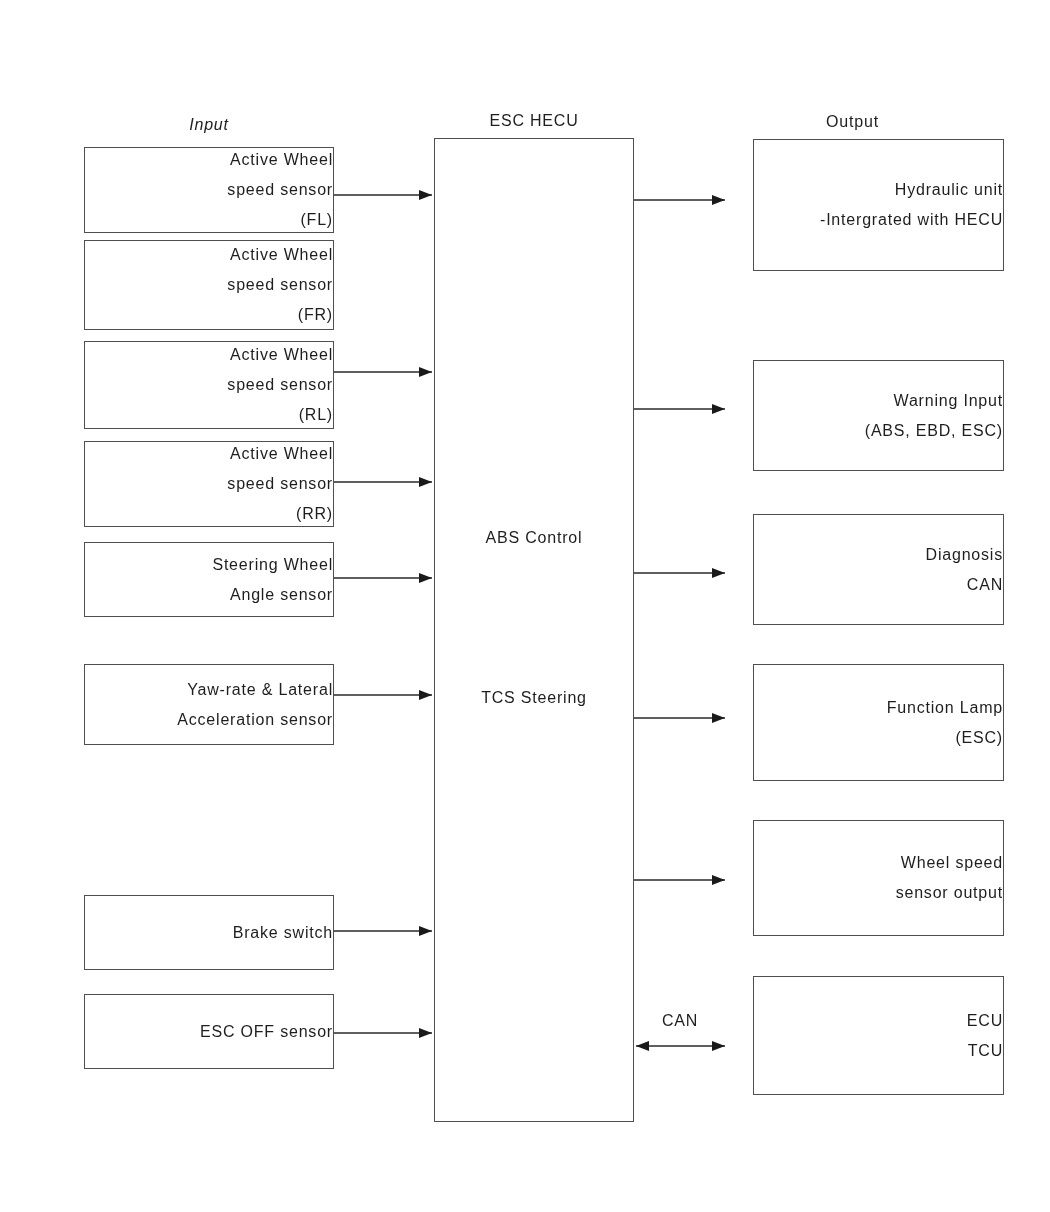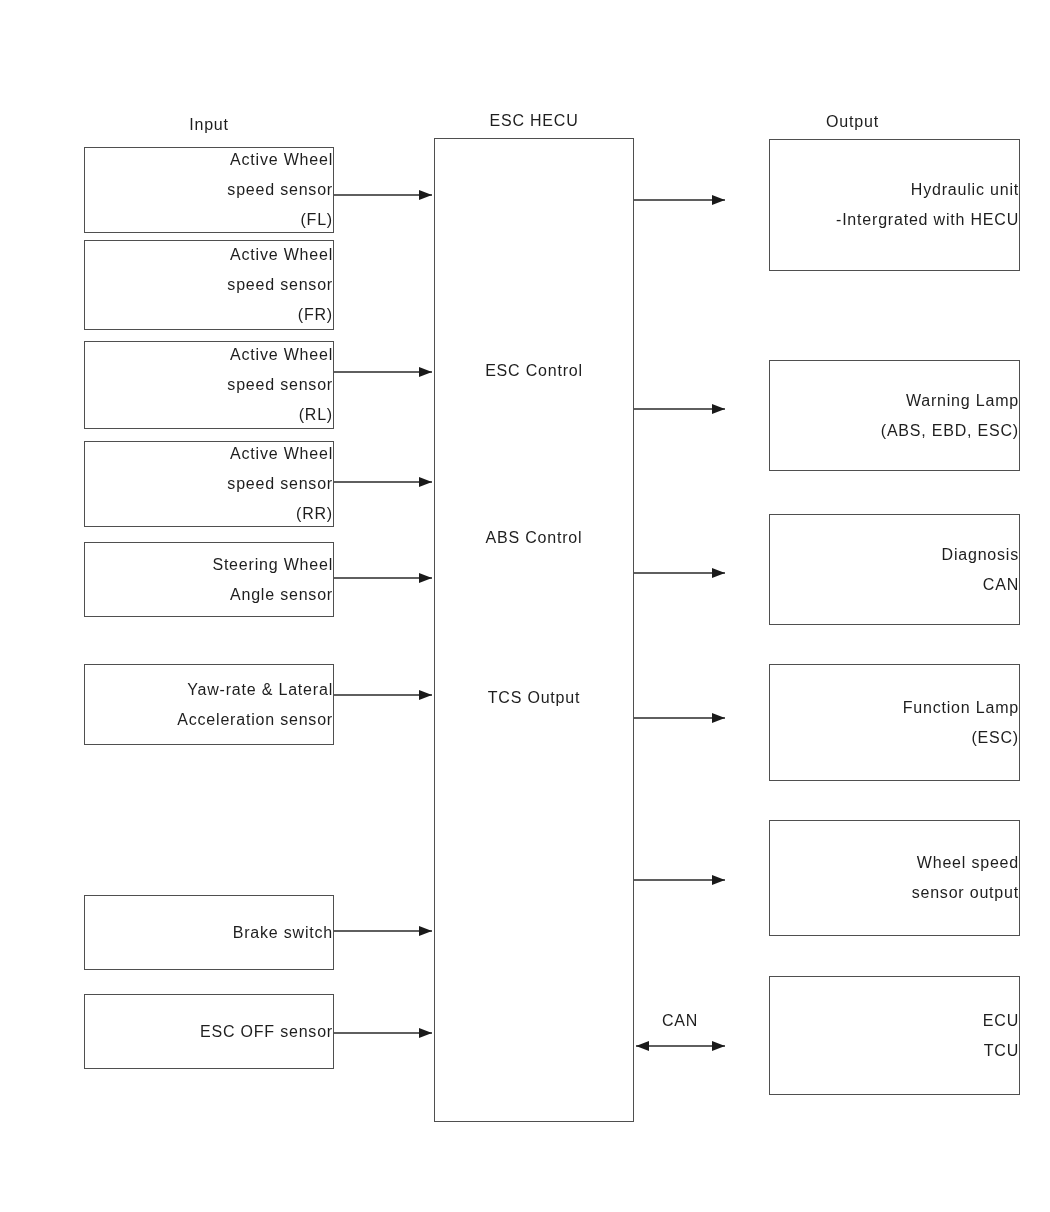--- a/index.html
+++ b/index.html
@@ -24,40 +24,40 @@
     height: 1212px;
     pointer-events: none;
   }
   .col-header {
     position: absolute;
     text-align: center;
     font-size: 16px;
     letter-spacing: 0.8px;
     color: #1e1e1e;
   }
-  #hdr-input  { left: 84px;  width: 250px; top: 116px; }
+  #hdr-input  { left: 84px;  width: 250px; top: 116px; font-style: italic; }
   #hdr-hecu   { left: 434px; width: 200px; top: 112px; }
   #hdr-output { left: 727px; width: 251px; top: 113px; }
 
   .box {
     position: absolute;
     box-sizing: border-box;
     border: 1.5px solid #4f4f4f;
     background: #ffffff;
     display: flex;
     flex-direction: column;
     justify-content: center;
     align-items: flex-end;
     text-align: center;
     font-size: 16px;
     line-height: 30px;
     letter-spacing: 0.8px;
   }
   .in-box  { left: 84px;  width: 250px; }
-  .out-box { left: 769px; width: 251px; }
+  .out-box { left: 753px; width: 251px; }
 
   #in-fl     { top: 147px; height: 86px; }
   #in-fr     { top: 240px; height: 90px; }
   #in-rl     { top: 341px; height: 88px; }
   #in-rr     { top: 441px; height: 86px; }
   #in-steer  { top: 542px; height: 75px; }
   #in-yaw    { top: 664px; height: 81px; }
   #in-brake  { top: 895px; height: 75px; }
   #in-escoff { top: 994px; height: 75px; }
 
@@ -164,31 +164,30 @@
     <div>Acceleration sensor</div>
   </div>
   <div class="box in-box" id="in-brake">
     <div>Brake switch</div>
   </div>
   <div class="box in-box" id="in-escoff">
     <div>ESC OFF sensor</div>
   </div>
 
   <div class="box" id="hecu-box">
-    <div class="hecu-label" id="hecu-esc">ESC Control</div>
     <div class="hecu-label" id="hecu-abs">ABS Control</div>
-    <div class="hecu-label" id="hecu-tcs">TCS Output</div>
+    <div class="hecu-label" id="hecu-tcs">TCS Steering</div>
   </div>
 
   <div class="box out-box" id="out-hyd">
     <div>Hydraulic unit</div>
     <div>-Intergrated with HECU</div>
   </div>
   <div class="box out-box" id="out-warn">
-    <div>Warning Lamp</div>
+    <div>Warning Input</div>
     <div>(ABS, EBD, ESC)</div>
   </div>
   <div class="box out-box" id="out-diag">
     <div>Diagnosis</div>
     <div>CAN</div>
   </div>
   <div class="box out-box" id="out-func">
     <div>Function Lamp</div>
     <div>(ESC)</div>
   </div>

